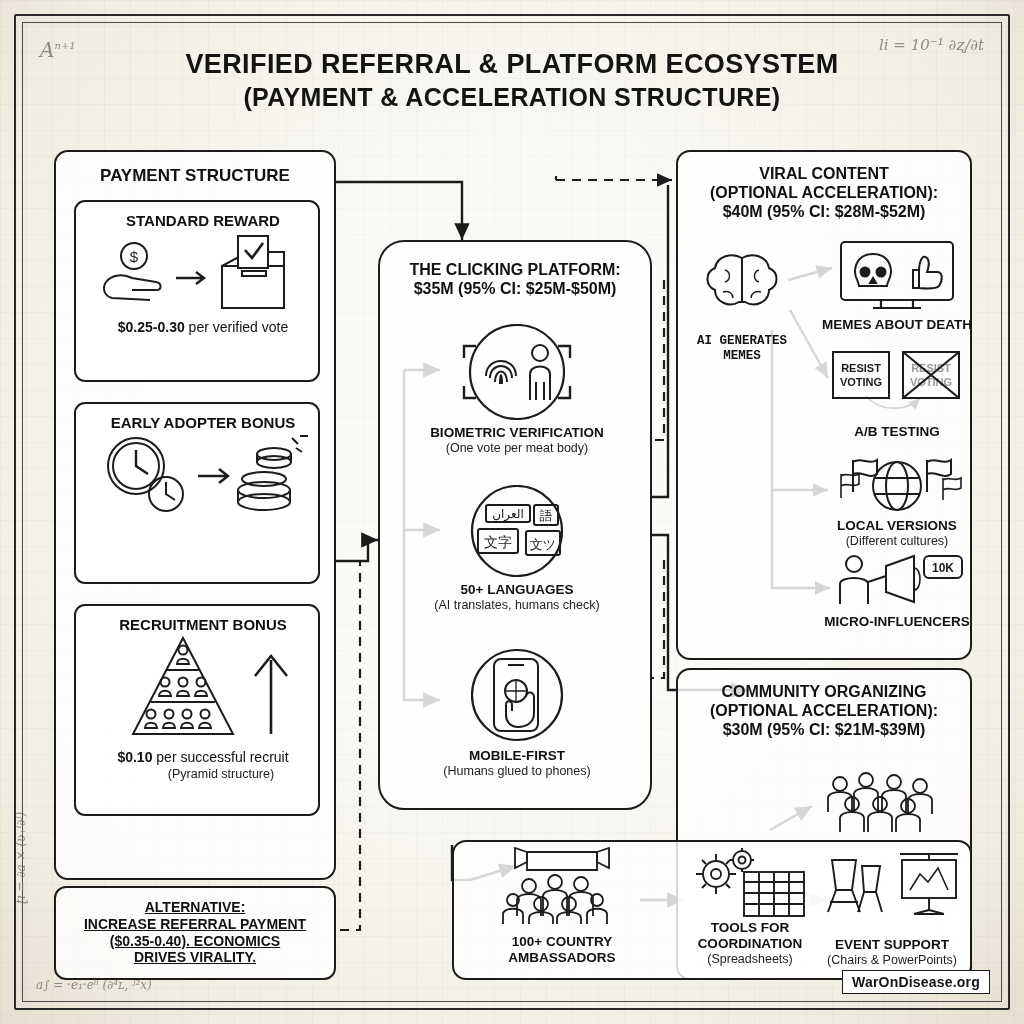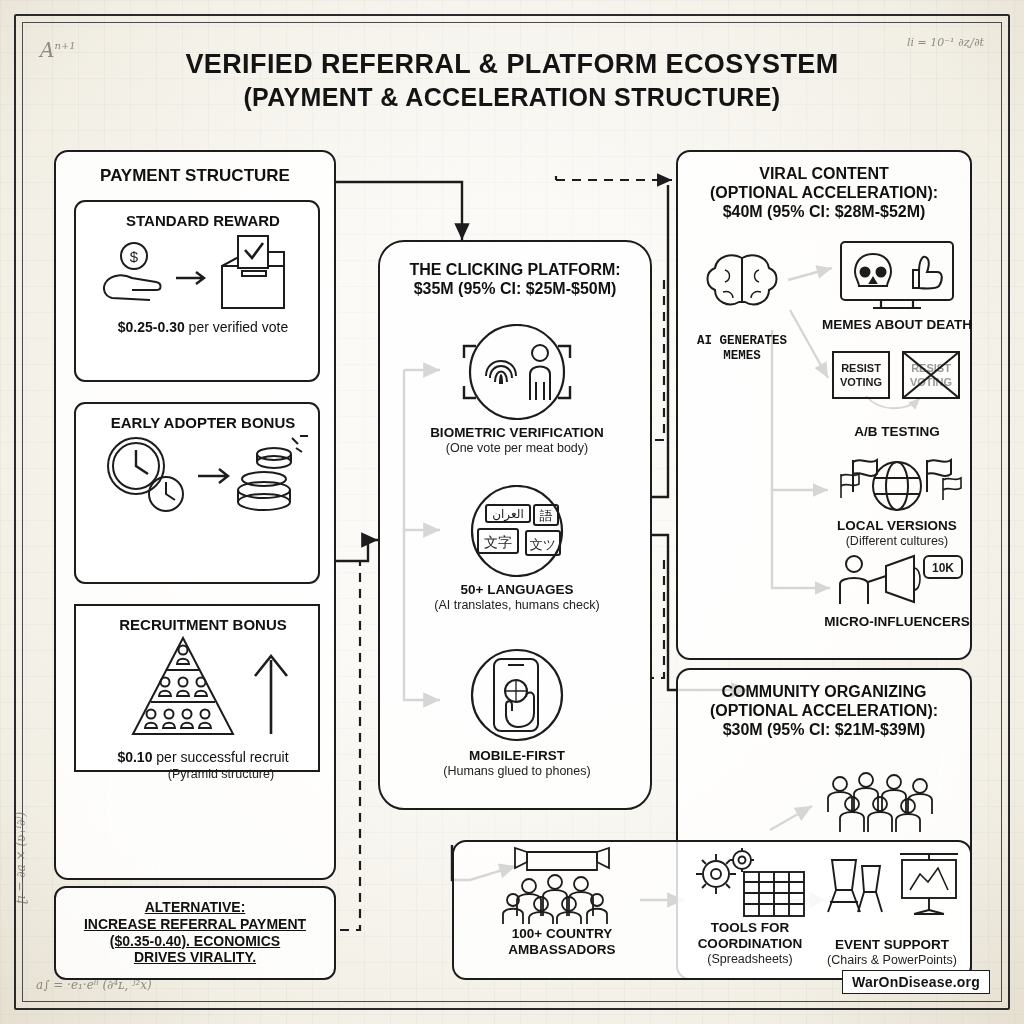--- a/index.html
+++ b/index.html
@@ -63,21 +63,21 @@
 
   .corner-note {
     position: absolute;
     color: #6d6a60;
     font-family: "DejaVu Serif", serif;
     font-size: 12px;
     font-style: italic;
     opacity: .75;
   }
   .cn-tl { left: 40px; top: 38px; font-size: 20px; }
-  .cn-tr { right: 40px; top: 36px; font-size: 11px; }
+  .cn-tr { right: 40px; top: 36px; font-size: 15px; }
   .cn-bl { left: 28px; bottom: 120px; transform: rotate(-90deg); transform-origin: left bottom; }
   .cn-bl2 { left: 36px; bottom: 32px; }
 
   .watermark {
     position: absolute;
     right: 34px;
     bottom: 30px;
     border: 1.5px solid #1d1d1d;
     background: #fff;
     padding: 3px 9px;
@@ -239,21 +239,21 @@
           <ellipse cx="168" cy="58" rx="26" ry="8"></ellipse>
           <ellipse cx="168" cy="47" rx="22" ry="7"></ellipse>
           <ellipse cx="178" cy="30" rx="17" ry="6"></ellipse>
           <path d="M161,30 L161,22 M195,30 L195,22"></path>
           <ellipse cx="178" cy="22" rx="17" ry="6"></ellipse>
           <path d="M196,6 L202,12 M204,4 L212,4 M200,16 L206,20"></path>
         </svg>
       </div>
     </div>
 
-    <div class="box thin" style="left:18px; top:452px; width:246px; height:168px; border-radius:0;">
+    <div class="box thin" style="left:18px; top:452px; width:246px; height:212px; border-radius:11px;">
       <div class="box-title" style="font-size:15px; margin-top:10px;">RECRUITMENT BONUS</div>
       <div>
         <svg class="ico" width="220" height="112" viewBox="0 0 220 112" fill="none" stroke="#1c1c1c" stroke-width="2">
           <path d="M90,4 L140,100 L40,100 z"></path>
           <path d="M74,36 L106,36 M58,68 L122,68"></path>
           <circle cx="90" cy="16" r="4.5"></circle>
             <path d="M84,30 C84,23 96,23 96,30 z"></path>
           <circle cx="72" cy="48" r="4.5"></circle>
             <path d="M66,62 C66,55 78,55 78,62 z"></path>
           <circle cx="90" cy="48" r="4.5"></circle>
@@ -476,21 +476,21 @@
           <circle cx="52" cy="58" r="7"></circle>
             <path d="M40,78 L40,72 C40,64 64,64 64,72 L64,78"></path>
           <circle cx="80" cy="58" r="7"></circle>
             <path d="M68,78 L68,72 C68,64 92,64 92,72 L92,78"></path>
           <circle cx="108" cy="54" r="6"></circle>
             <path d="M98,78 L98,68 C98,61 118,61 118,68 L118,78"></path>
           <circle cx="24" cy="54" r="6"></circle>
             <path d="M14,78 L14,68 C14,61 34,61 34,68 L34,78"></path>
         </svg>
       </div>
-      <div class="cap" style="margin-top:2px;">
+      <div class="cap" style="margin-top:10px;">
         <div>100+ COUNTRY</div>
         <div>AMBASSADORS</div>
       </div>
     </div>
 
     <div style="position:absolute; left:214px; top:6px; width:164px;">
       <div>
         <svg class="ico" width="120" height="70" viewBox="0 0 120 70" fill="none" stroke="#1c1c1c" stroke-width="1.9">
           <circle cx="26" cy="26" r="13"></circle>
             <circle cx="26" cy="26" r="5"></circle>

